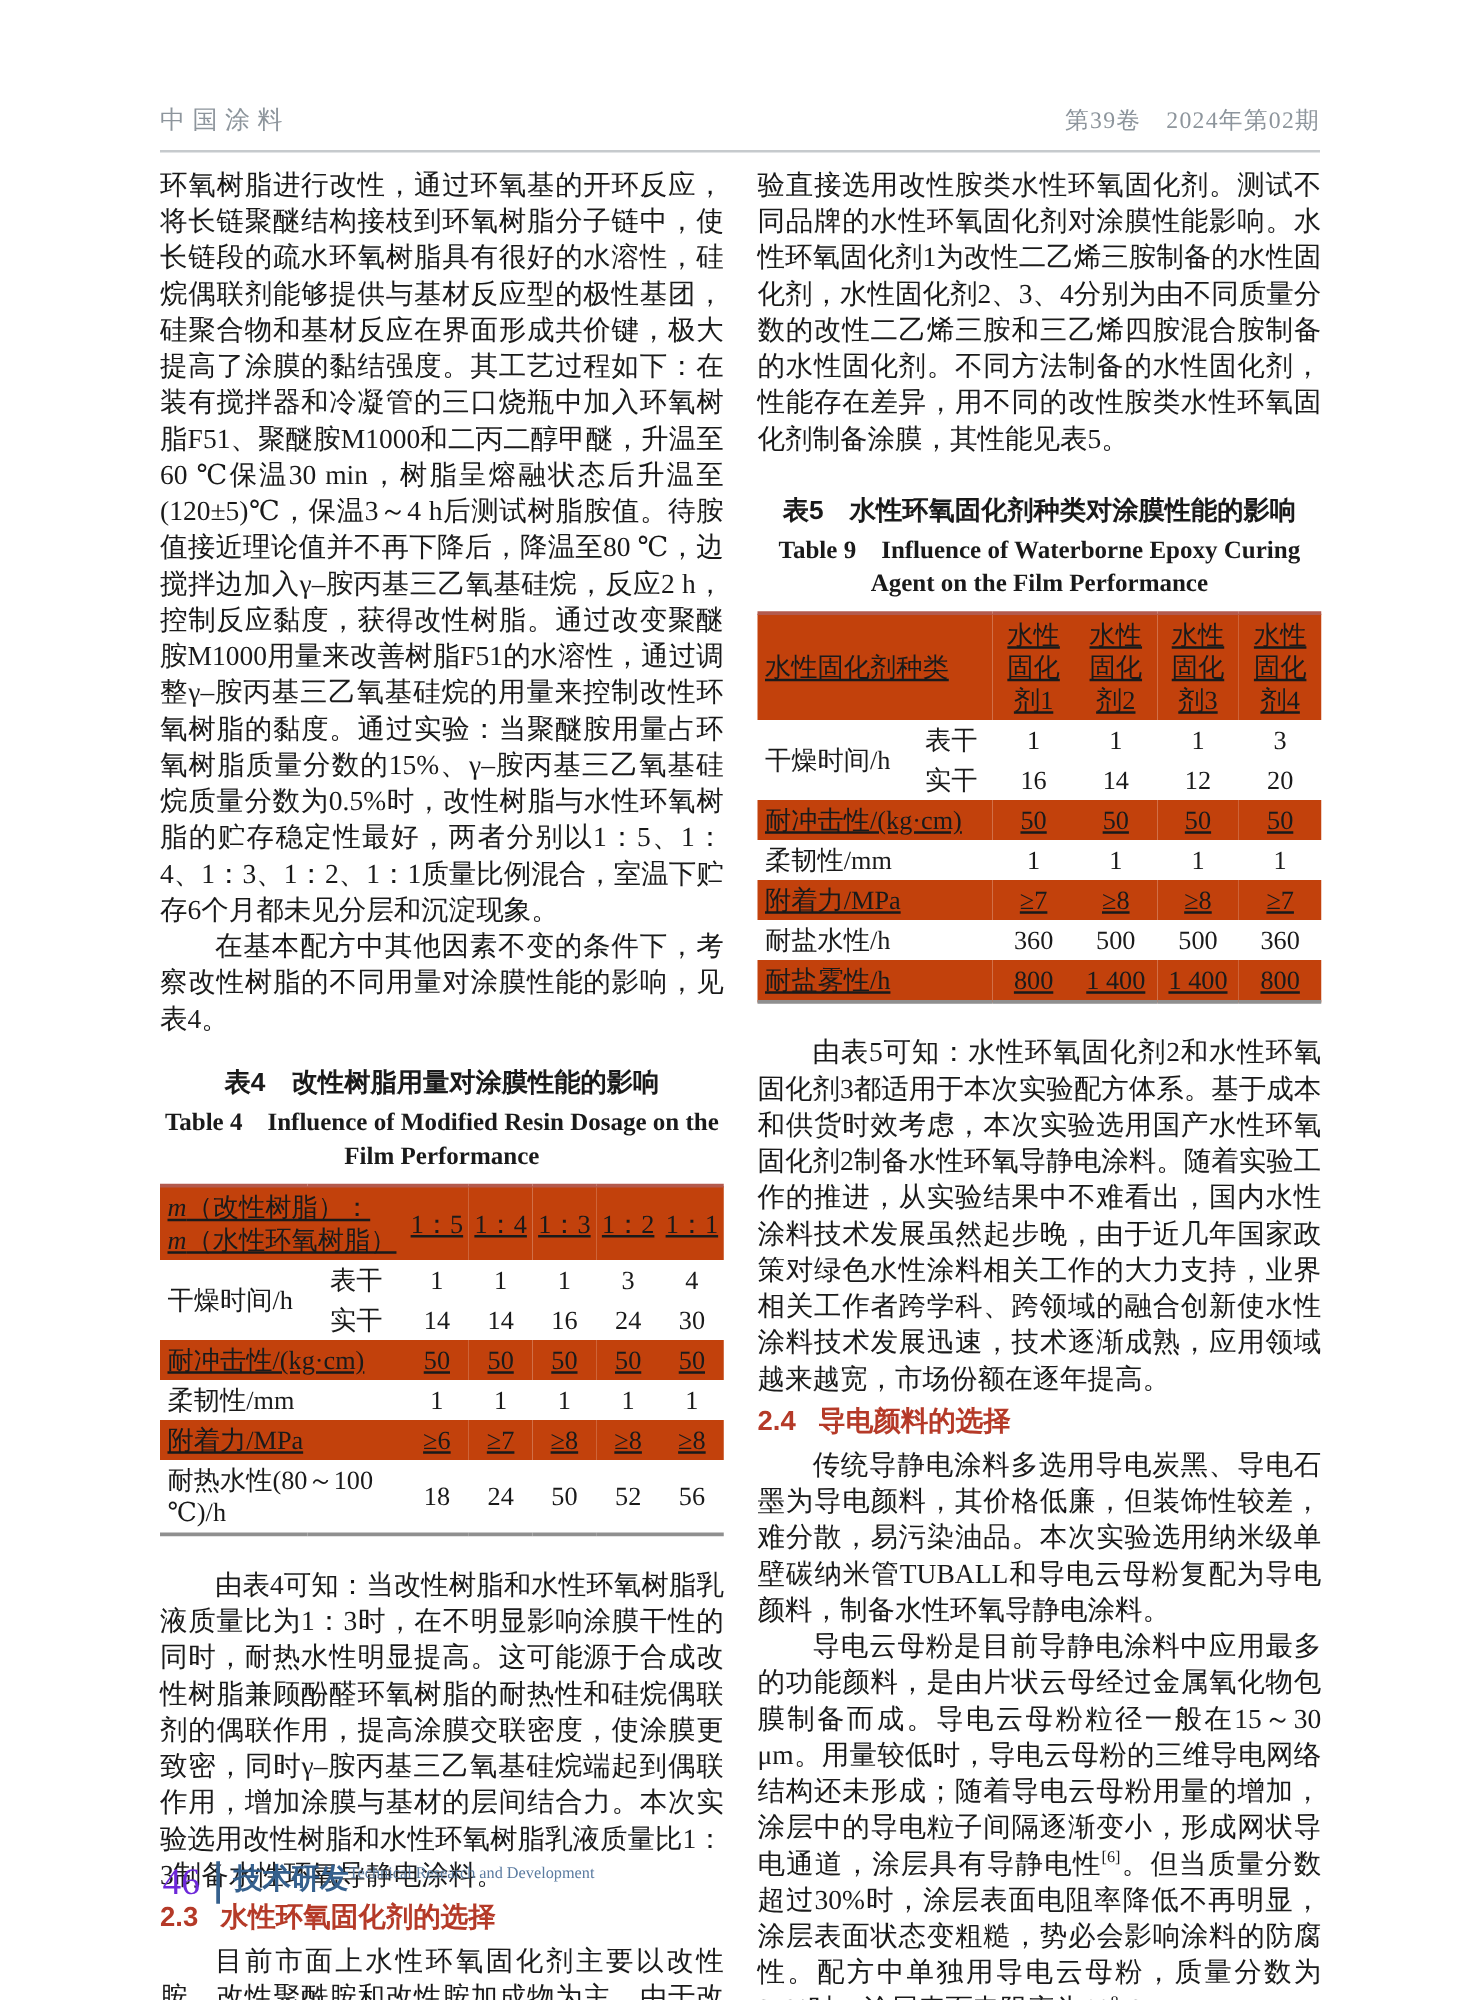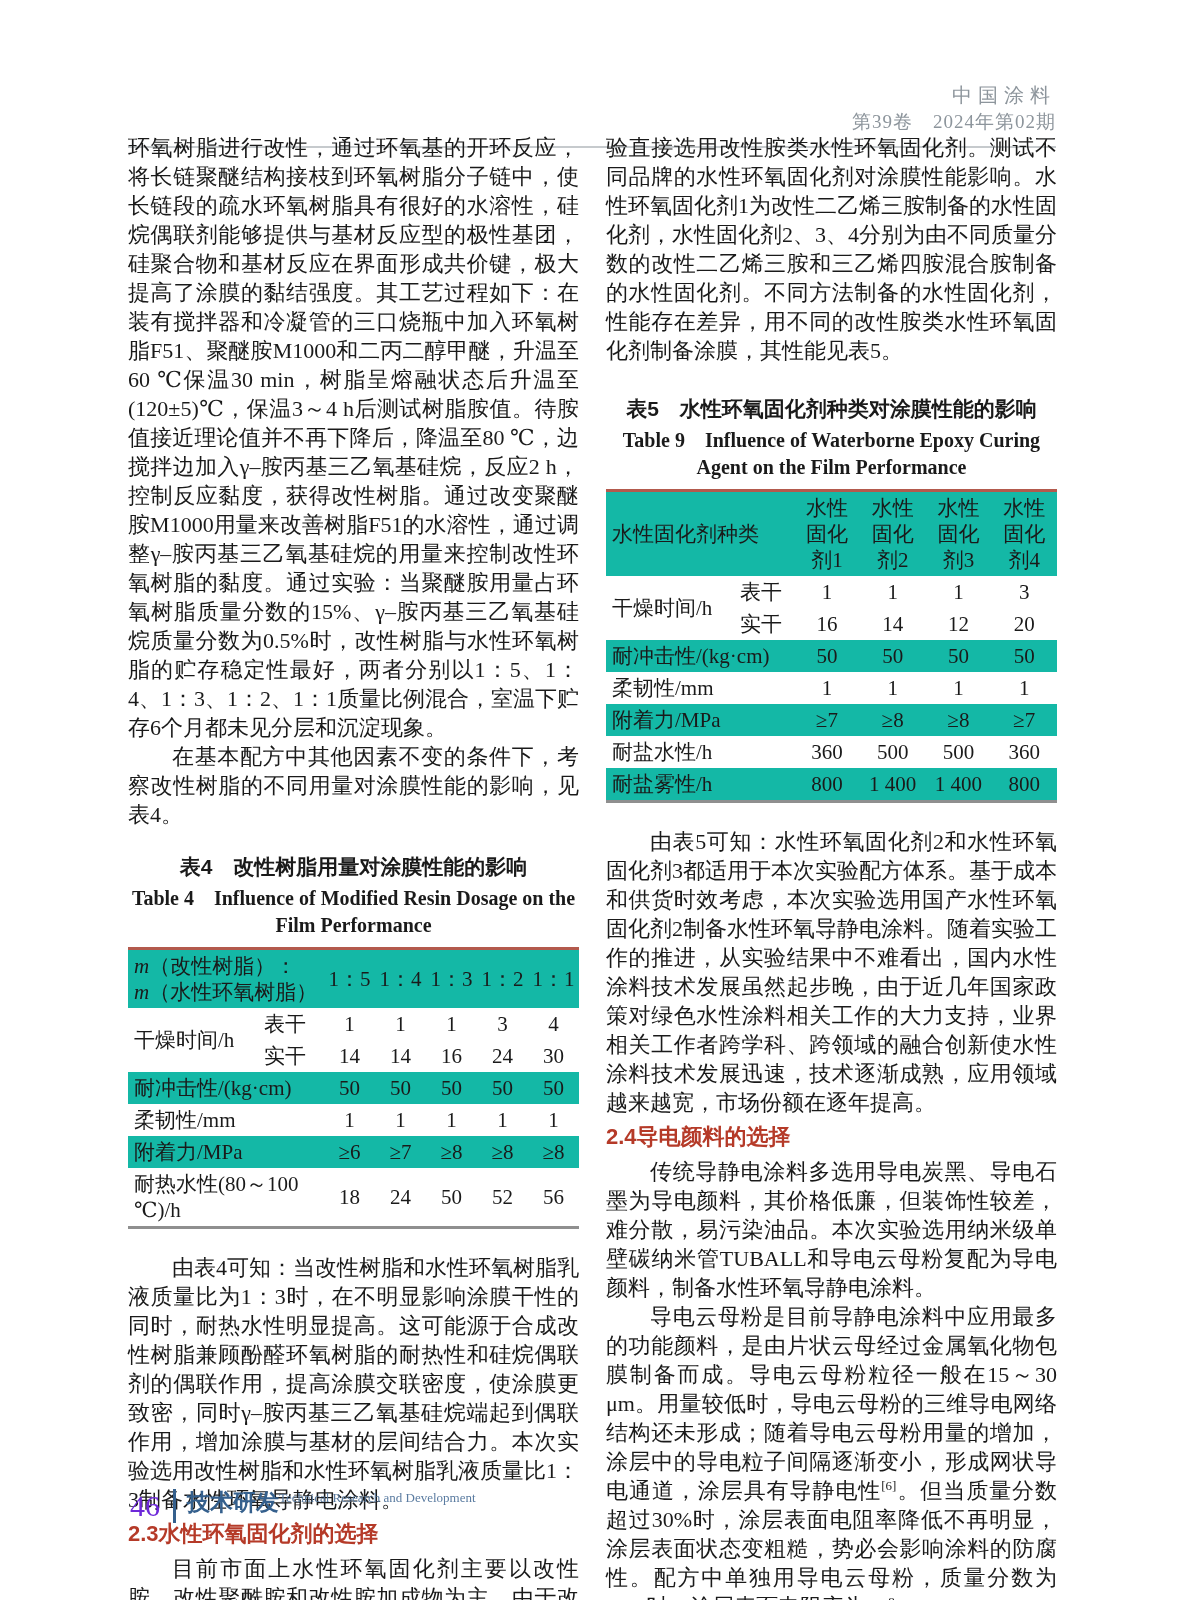--- a/index.html
+++ b/index.html
@@ -2,45 +2,45 @@
 <html lang="zh"><head>
 <meta charset="utf-8">
 <style>
   html,body{margin:0;padding:0;background:#ffffff;}
   .page{position:relative;width:1187px;height:1600px;background:#ffffff;overflow:hidden;
         font-family:"Liberation Serif","DejaVu Serif",serif;color:#1a1a1a;}
 
   
   .pg-header{position:absolute;left:128px;right:131px;top:82px;
              display:flex;justify-content:space-between;align-items:flex-end;
-             border-bottom:2px solid #c6cacd;padding-bottom:11px;color:#8d959c;flex-direction:column;}
+             border-bottom:2px solid #c6cacd;padding-bottom:11px;color:#8d959c;}
   .journal-name{font-size:20px;letter-spacing:6px;}
   .issue-info{font-size:19px;letter-spacing:1px;}
 
   
   .columns{position:absolute;left:128px;top:133px;width:929px;display:flex;gap:27px;}
   .col{width:451px;font-size:22px;line-height:29px;text-align:justify;}
   .col p{margin:0;}
   .indent{text-indent:2em;}
 
   
-  .sec-head{display:flex;align-items:baseline;margin:5px 0 6px 0;
+  .sec-head{display:flex;gap:18px;align-items:baseline;margin:5px 0 6px 0;
             font-family:"Liberation Sans","DejaVu Sans",sans-serif;
             font-weight:bold;font-size:22px;color:#b53a28;text-align:left;}
 
   
   .tbl-block{margin-top:24px;margin-bottom:24px;}
   .tbl-caption-cn{text-align:center;font-family:"Liberation Sans","DejaVu Sans",sans-serif;
                   font-weight:bold;font-size:21px;line-height:28px;margin-bottom:4px;text-align:center;}
   .tbl-caption-en{text-align:center;font-weight:bold;font-size:20px;line-height:27px;margin-bottom:8px;}
   table.data{width:100%;border-collapse:collapse;border-top:3px solid #b35a4d;
              border-bottom:3px solid #8f8f8f;font-size:21px;}
   table.data td{text-align:center;padding:3px 2px;line-height:26px;vertical-align:middle;}
   table.data td.lbl{text-align:left;padding-left:6px;}
-  tr.pink td{background:#14b8a6;}
+  tr.pink td{background:#c2410c;text-decoration:underline;}
   .it{font-style:italic;}
   .sup{font-size:13px;vertical-align:super;line-height:0;}
 
   
   .pg-footer{position:absolute;left:130px;top:1489px;display:flex;align-items:stretch;}
   .page-num{font-size:30px;color:#6d28d9;align-self:center;margin-right:13px;}
   .footer-bar{width:3px;background:#35608d;margin-right:11px;}
   .footer-text{display:flex;flex-direction:row;justify-content:center;}
   .footer-cn{font-family:"Liberation Sans","DejaVu Sans",sans-serif;font-weight:bold;
              font-size:23px;line-height:26px;color:#35608d;}

